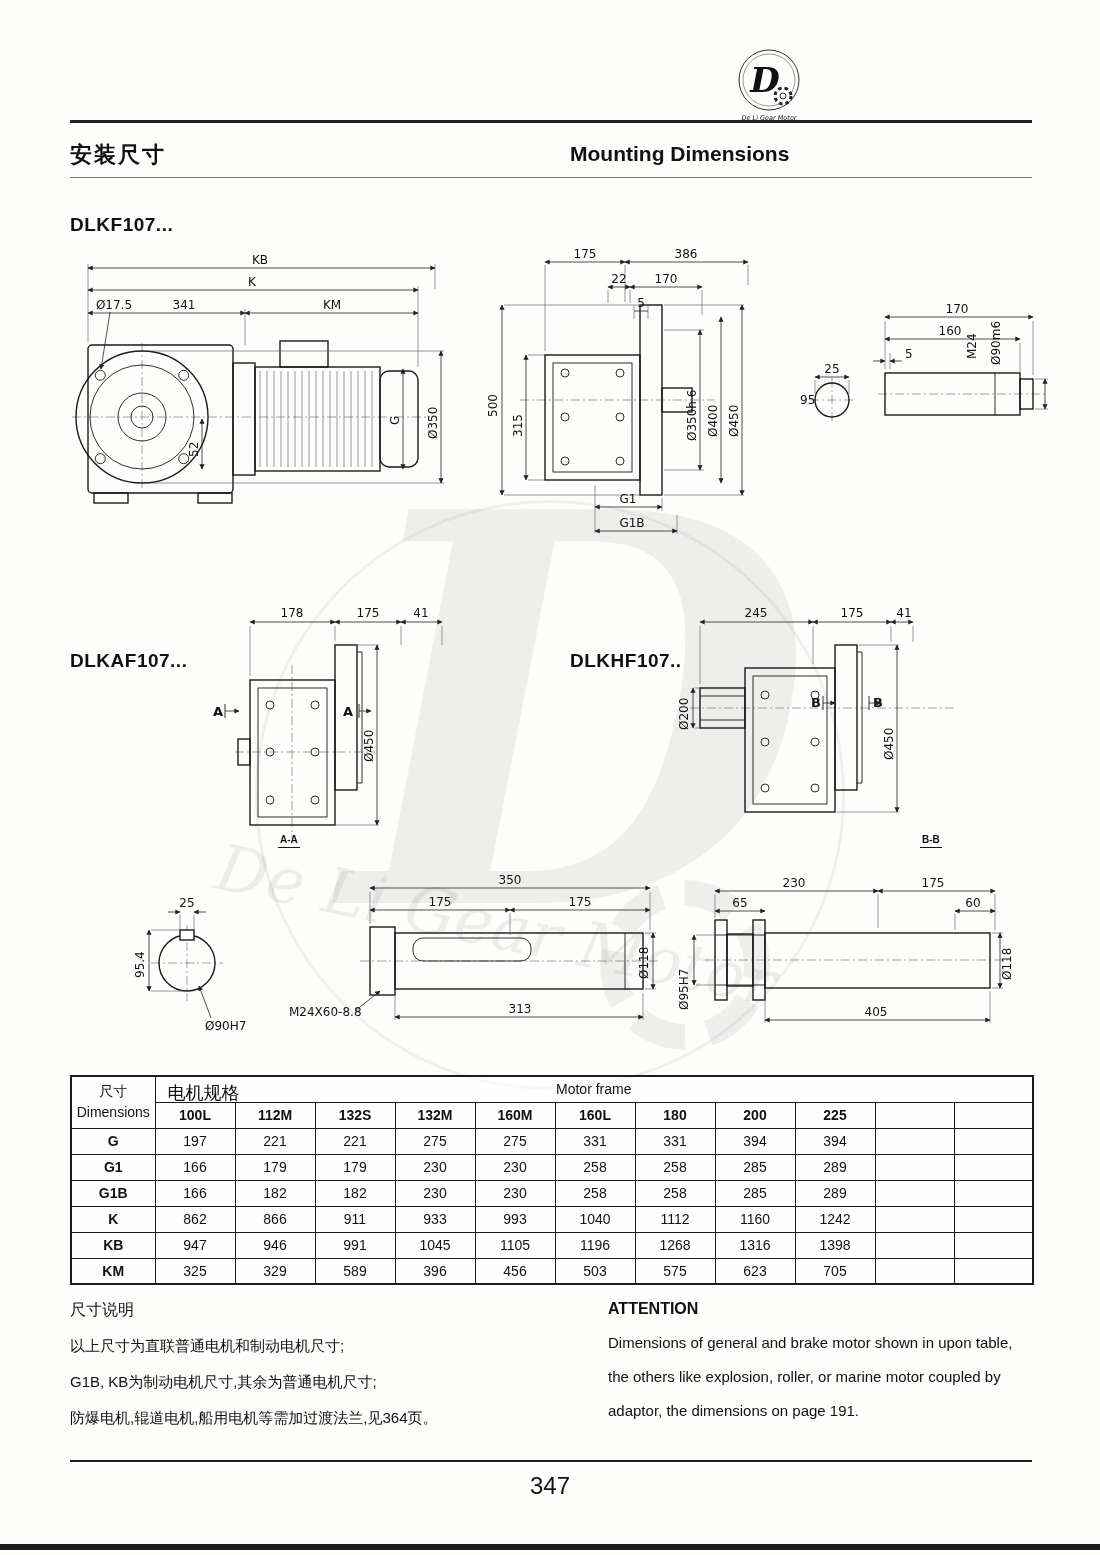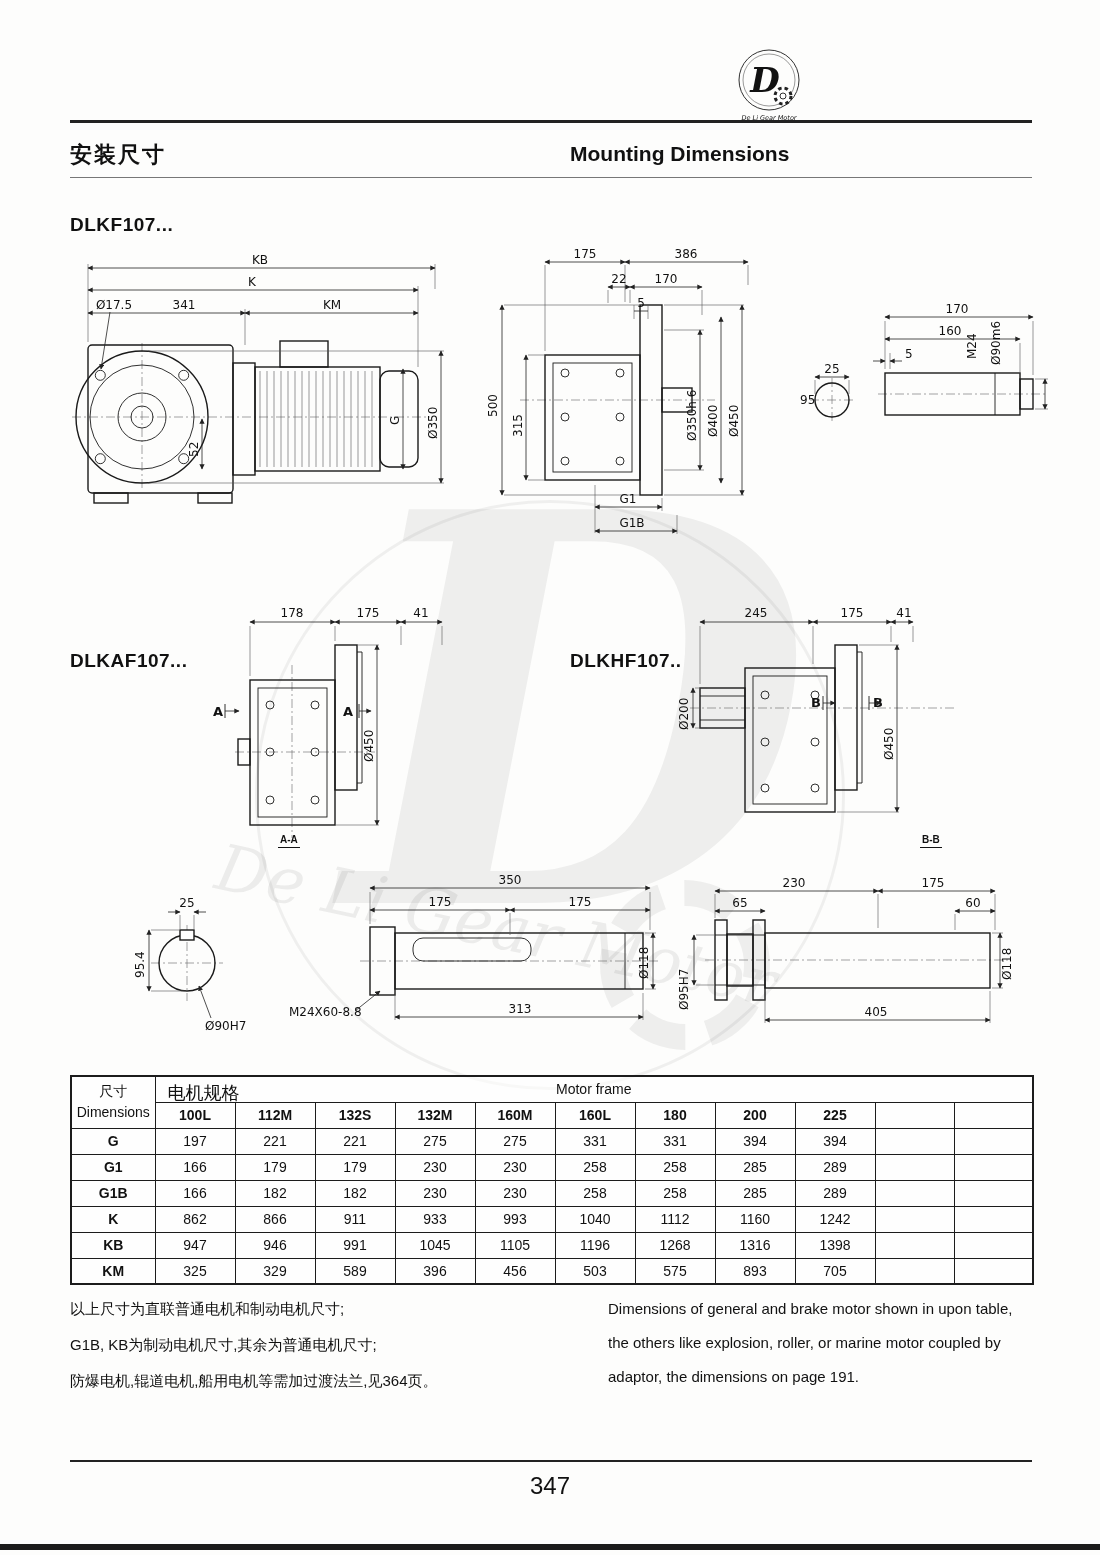--- a/index.html
+++ b/index.html
@@ -490,36 +490,38 @@
         </tr>
         <tr>
           <th class="rowlabel">KM</th>
           <td>325</td>
           <td>329</td>
           <td>589</td>
           <td>396</td>
           <td>456</td>
           <td>503</td>
           <td>575</td>
-          <td>893</td>
+          <td>623</td>
           <td>705</td>
           <td></td>
           <td></td>
         </tr>
       </tbody>
   </table>
 
   <div class="abs" style="left:70px;top:1300px;width:470px">
+    <div class="note-title cn">尺寸说明</div>
     <div>
         <div class="note-line">以上尺寸为直联普通电机和制动电机尺寸;</div>
         <div class="note-line">G1B, KB为制动电机尺寸,其余为普通电机尺寸;</div>
         <div class="note-line">防爆电机,辊道电机,船用电机等需加过渡法兰,见364页。</div>
       </div>
   </div>
   <div class="abs" style="left:608px;top:1300px;width:430px">
+    <div class="note-title">ATTENTION</div>
     <div>
         <div class="note-line">Dimensions of general and brake motor shown in upon table,</div>
         <div class="note-line">the others like explosion, roller, or marine motor coupled by</div>
         <div class="note-line">adaptor, the dimensions on page 191.</div>
       </div>
   </div>
 
   <div class="abs rule" style="left:70px;top:1460px;width:962px;height:2px"></div>
   <div class="abs page-num" style="left:0;top:1472px">347</div>
   <div class="abs rule" style="left:0;top:1544px;width:1100px;height:6px;background:#1b1b1b"></div>

